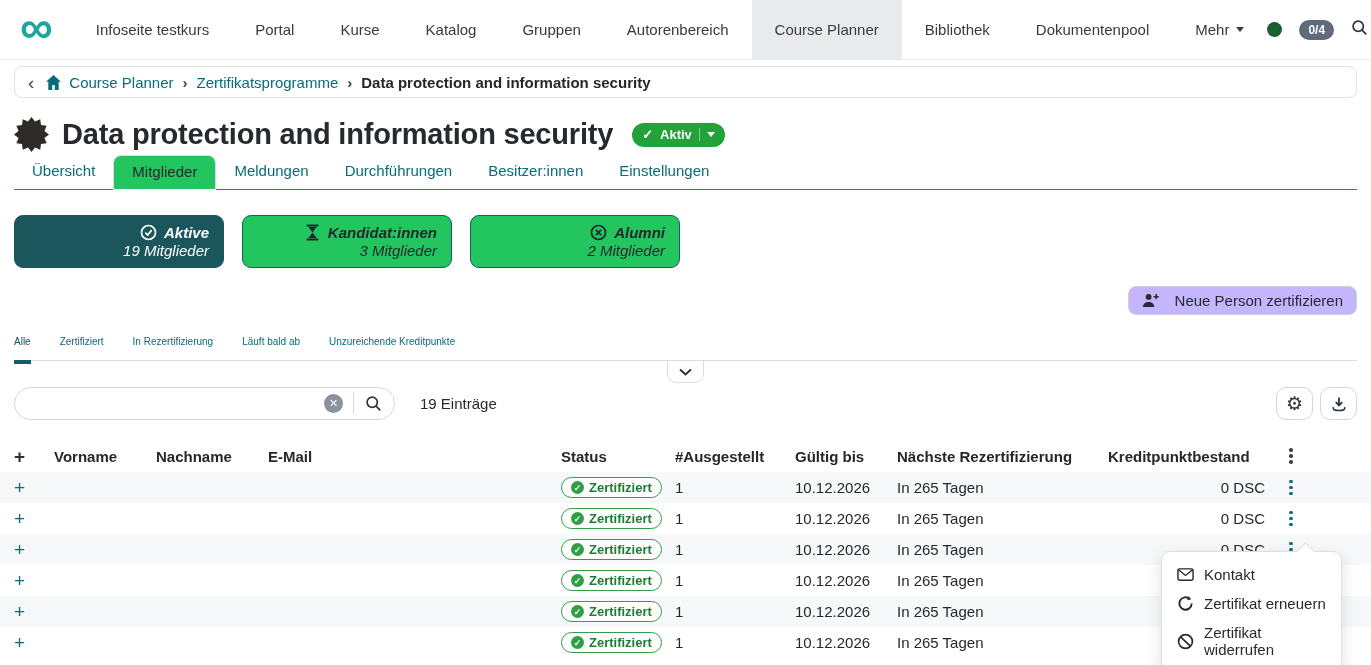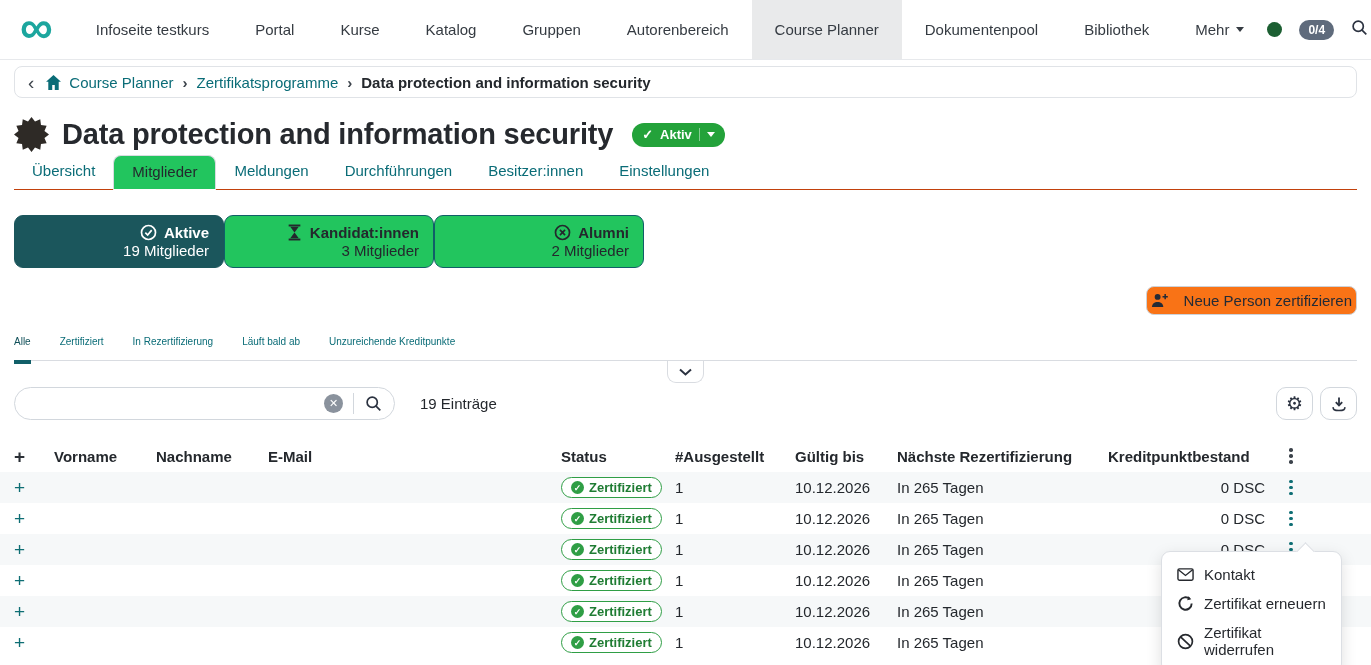--- a/index.html
+++ b/index.html
@@ -38,32 +38,32 @@
     font-family:inherit; margin-left:6px; }
   .status-btn .sep { width:1px; height:13px; background:rgba(255,255,255,.45); }
 
   
   .tabs { display:flex; margin:3px 14px 0; border-bottom:1px solid #c2410c; }
   .tab { padding:7px 18px 9px; font-size:15px; color:#0a6c77; cursor:pointer; }
   .tab.active { background:#22c55e; border:1px solid #d9dce1; border-bottom:1px solid #fff;
     border-radius:8px 8px 0 0; color:#24282d; margin-bottom:-1px; }
 
   
-  .cards { display:flex; gap:0; margin:25px 14px 0; }
+  .cards { display:flex; gap:18px; margin:25px 14px 0;font-style:italic; }
   .card { width:210px; height:53px; border:1.5px solid #115f68; border-radius:9px; background:#22c55e;
     display:flex; flex-direction:column; align-items:flex-end; justify-content:center;
     padding:0 14px; gap:1px; cursor:pointer; }
   .card.active { background:#1b565c; border-color:#1b565c; color:#fff; }
   .card-label { display:flex; align-items:center; gap:7px; font-weight:700; font-size:15px; }
   .card-count { font-size:15px; }
 
   
   .action-row { display:flex; justify-content:flex-end; margin:18px 14px 0; }
-  .certify-btn { height:29px; border:1px solid #ccd2d9; border-radius:8px; background:#f97316;
-    display:flex; align-items:center; gap:16px; padding:0 4px; font-size:15px; color:#242b36;
+  .certify-btn { height:29px; border:1px solid #ccd2d9; border-radius:8px; background:#c4b5fd;
+    display:flex; align-items:center; gap:16px; padding:0 13px; font-size:15px; color:#242b36;
     font-family:inherit; }
 
   
   .filters { display:flex; gap:29px; margin:21px 14px 0; padding-bottom:13px;
     border-bottom:1px solid #d9dce1; font-size:10px; }
   .filter { color:#0a6c77; position:relative; cursor:pointer; white-space:nowrap; }
   .filter.active { color:#0f4f58; }
   .filter.active::after { content:""; position:absolute; left:0; right:0; bottom:-17px;
     height:4px; background:#115f68; }
   .collapse-row { display:flex; justify-content:center; }
@@ -159,26 +159,26 @@
         <span>Autorenbereich</span>
 
       </div>
 
       <div class="nav-item active">
         <span>Course Planner</span>
 
       </div>
 
       <div class="nav-item">
+        <span>Bibliothek</span>
+
+      </div>
+
+      <div class="nav-item">
         <span>Dokumentenpool</span>
-
-      </div>
-
-      <div class="nav-item">
-        <span>Bibliothek</span>
 
       </div>
 
       <div class="nav-item">
         <span>Mehr</span>
         <span class="caret"></span>
       </div>
     </nav>
   <div class="nav-right">
     <span class="status-dot"></span>

